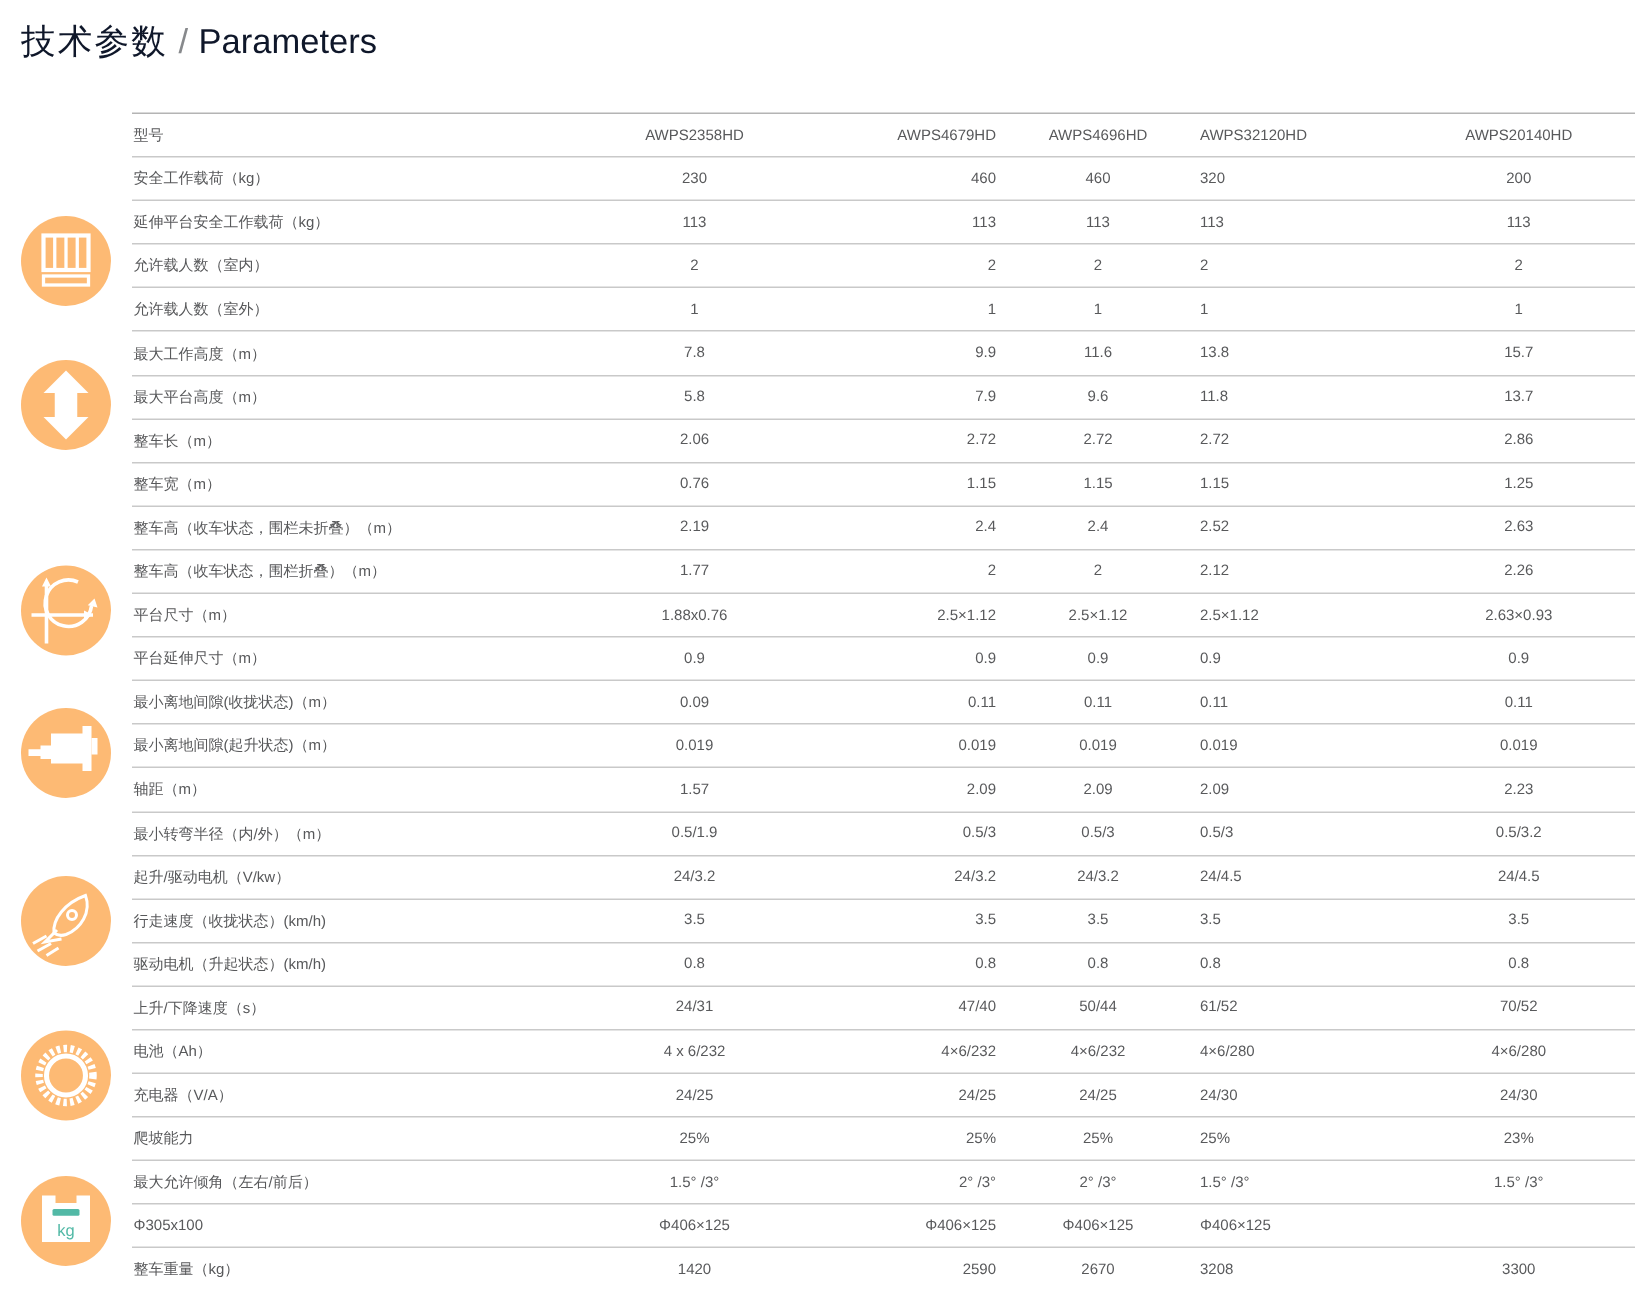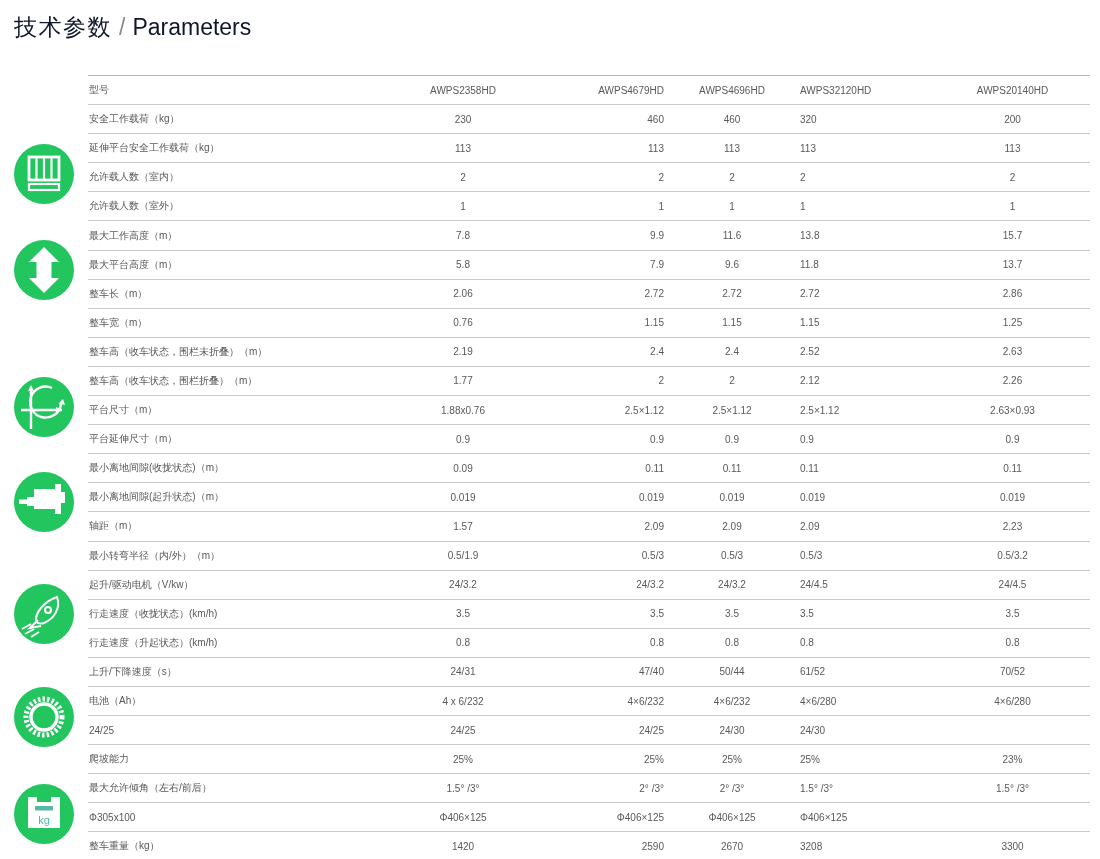--- a/index.html
+++ b/index.html
@@ -10,21 +10,21 @@
   }
   
   .title { position:absolute; left:14px; top:12px; font-size:23px; white-space:nowrap; }
   .title-zh { color:#0f172a; letter-spacing:1.5px; }
   .title-sep { color:#87898c; margin:0 7px; }
   .title-en { color:#0f172a; }
 
   
   .side-icon {
     position:absolute; left:14px; width:60px; height:60px; border-radius:50%;
-    background:#22c55e; display:flex; align-items:center; justify-content:center;
+    background:#fdba74; display:flex; align-items:center; justify-content:center;
   }
   .i1{top:144px}.i2{top:240px}.i3{top:377px}.i4{top:472px}.i5{top:584px}.i6{top:687px}.i7{top:784px}
   .side-icon svg { width:60px; height:60px; display:block; }
 
   
   .param-table {
     position:absolute; left:88px; top:75px; width:1002px;
     border-top:1px solid #b4b4b4;
   }
   .t-row {
@@ -252,21 +252,21 @@
       </div>
       <div class="t-row">
         <div>行走速度（收拢状态）(km/h)</div>
         <div>3.5</div>
         <div>3.5</div>
         <div>3.5</div>
         <div>3.5</div>
         <div>3.5</div>
       </div>
       <div class="t-row">
-        <div>行走速度（升起状态）(km/h)</div>
+        <div>驱动电机（升起状态）(km/h)</div>
         <div>0.8</div>
         <div>0.8</div>
         <div>0.8</div>
         <div>0.8</div>
         <div>0.8</div>
       </div>
       <div class="t-row">
         <div>上升/下降速度（s）</div>
         <div>24/31</div>
         <div>47/40</div>
@@ -276,20 +276,21 @@
       </div>
       <div class="t-row">
         <div>电池（Ah）</div>
         <div>4 x 6/232</div>
         <div>4×6/232</div>
         <div>4×6/232</div>
         <div>4×6/280</div>
         <div>4×6/280</div>
       </div>
       <div class="t-row">
+        <div>充电器（V/A）</div>
         <div>24/25</div>
         <div>24/25</div>
         <div>24/25</div>
         <div>24/30</div>
         <div>24/30</div>
       </div>
       <div class="t-row">
         <div>爬坡能力</div>
         <div>25%</div>
         <div>25%</div>

